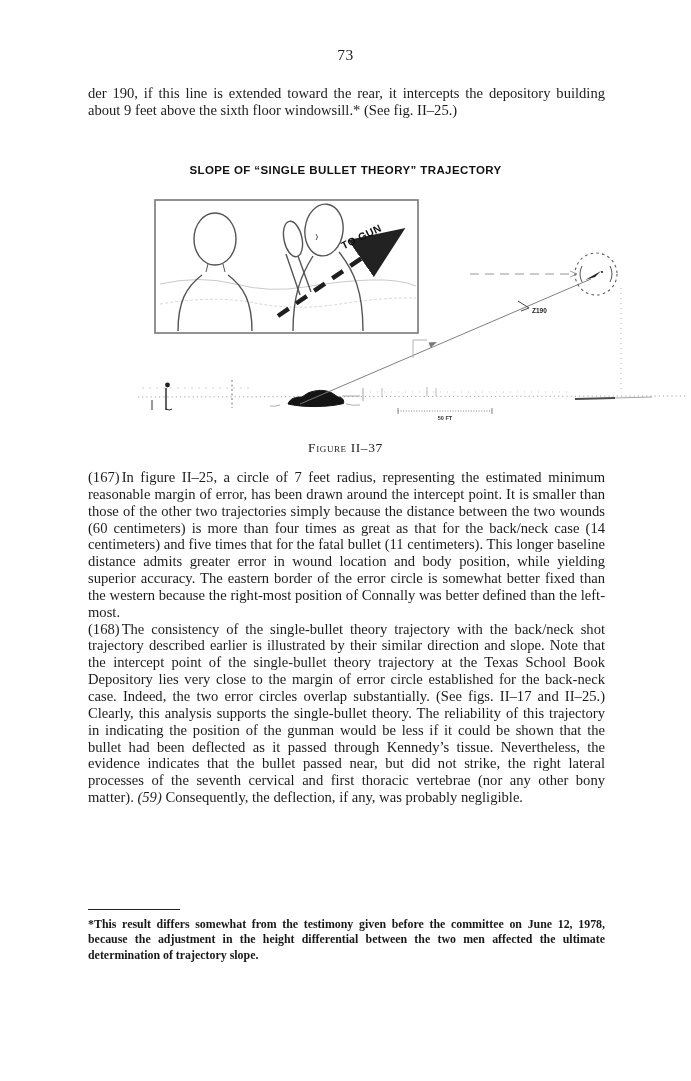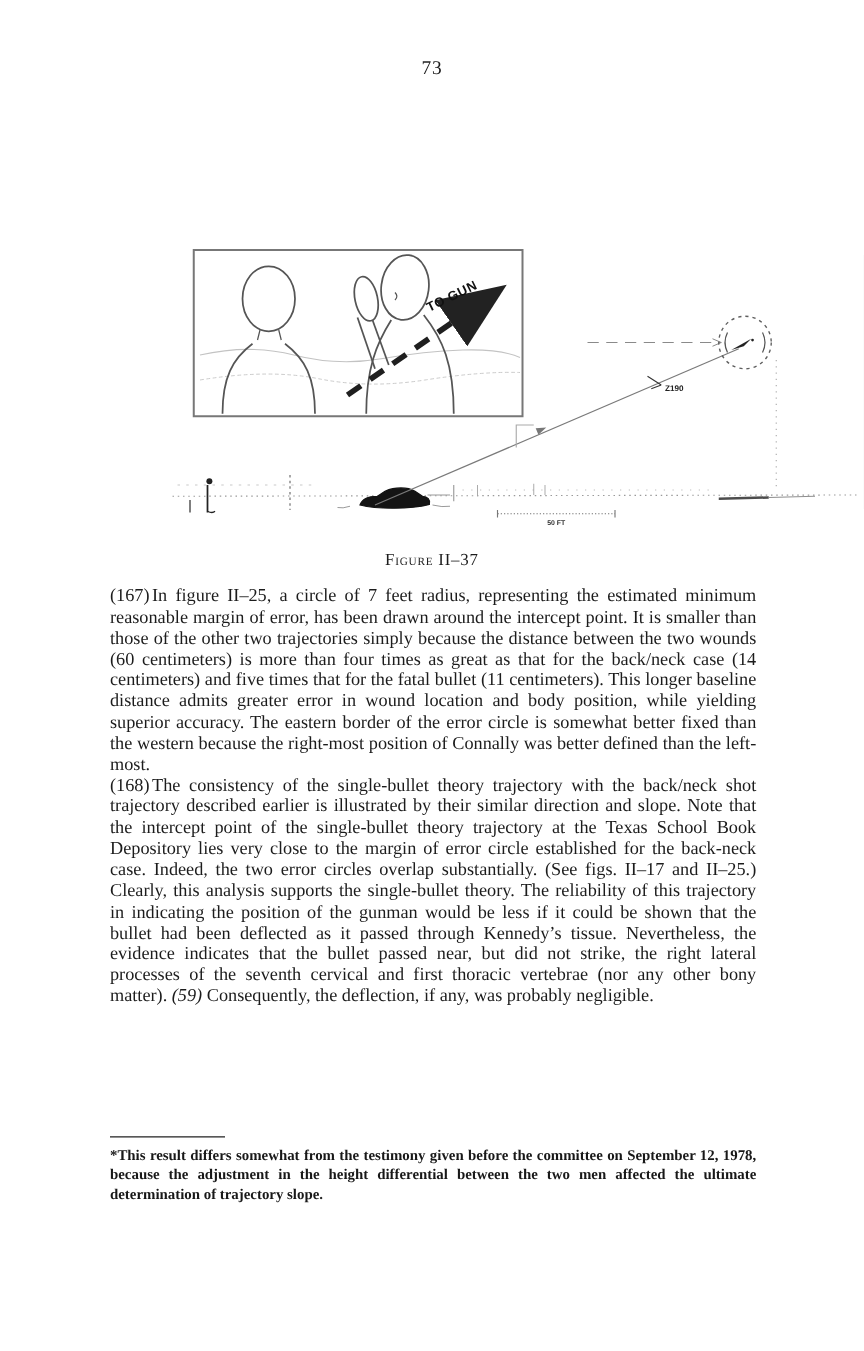--- a/index.html
+++ b/index.html
@@ -52,21 +52,23 @@
   }
   svg text{font-family:"Liberation Sans", sans-serif;}
 </style>
 </head>
 <body>
 
 <div class="page">
 
   <div class="page-number">73</div>
 
+  <div class="intro">der 190, if this line is extended toward the rear, it intercepts the depository building about 9 feet above the sixth floor windowsill.* (See fig. II–25.)</div>
 
+  <div class="fig-title">SLOPE OF “SINGLE BULLET THEORY” TRAJECTORY</div>
 
   <div class="figure-wrap">
     <svg width="560" height="238" viewBox="0 0 560 238">
       <defs>
         <marker id="ah" markerWidth="12" markerHeight="10" refX="10" refY="5" orient="auto">
           <polygon points="0,0 12,5 0,10" fill="#222"></polygon>
         </marker>
       </defs>
 
       <g>
@@ -154,15 +156,15 @@
   <div class="bodytext">
     <p>
       <span class="para-num">(167)</span><span>In figure II–25, a circle of 7 feet radius, representing the estimated minimum reasonable margin of error, has been drawn around the intercept point. It is smaller than those of the other two trajectories simply because the distance between the two wounds (60 centimeters) is more than four times as great as that for the back/neck case (14 centimeters) and five times that for the fatal bullet (11 centimeters). This longer baseline distance admits greater error in wound location and body position, while yielding superior accuracy. The eastern border of the error circle is somewhat better fixed than the western because the right-most position of Connally was better defined than the left-most.</span>
     </p>
     <p>
       <span class="para-num">(168)</span><span>The consistency of the single-bullet theory trajectory with the back/neck shot trajectory described earlier is illustrated by their similar direction and slope. Note that the intercept point of the single-bullet theory trajectory at the Texas School Book Depository lies very close to the margin of error circle established for the back-neck case. Indeed, the two error circles overlap substantially. (See figs. II–17 and II–25.) Clearly, this analysis supports the single-bullet theory. The reliability of this trajectory in indicating the position of the gunman would be less if it could be shown that the bullet had been deflected as it passed through Kennedy’s tissue. Nevertheless, the evidence indicates that the bullet passed near, but did not strike, the right lateral processes of the seventh cervical and first thoracic vertebrae (nor any other bony matter). </span><span class="cite">(59)</span><span> Consequently, the deflection, if any, was probably negligible.</span>
     </p>
   </div>
 
   <div class="foot-rule"></div>
-  <div class="footnote">*This result differs somewhat from the testimony given before the committee on September 12, 1978, because the adjustment in the height differential between the two men affected the ultimate determination of trajectory slope.</div>
+  <div class="footnote">*This result differs somewhat from the testimony given before the committee on June 12, 1978, because the adjustment in the height differential between the two men affected the ultimate determination of trajectory slope.</div>
 
 </div>
 
 </body></html>

